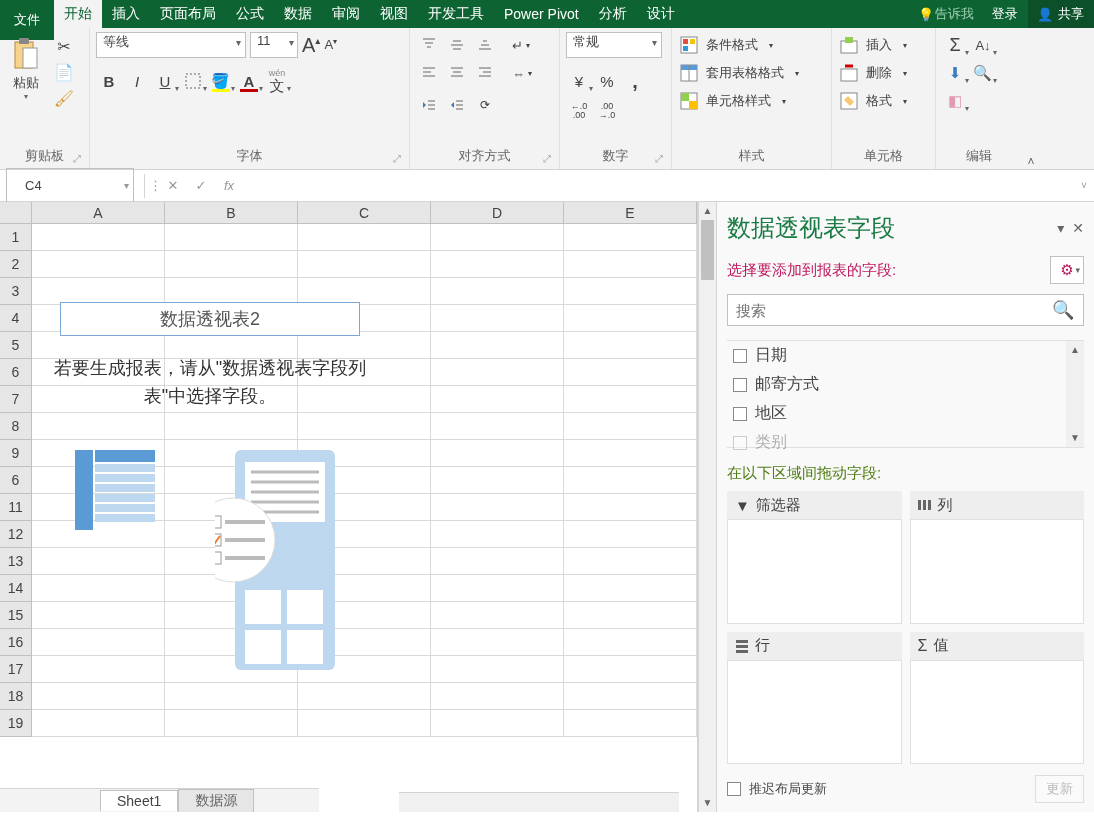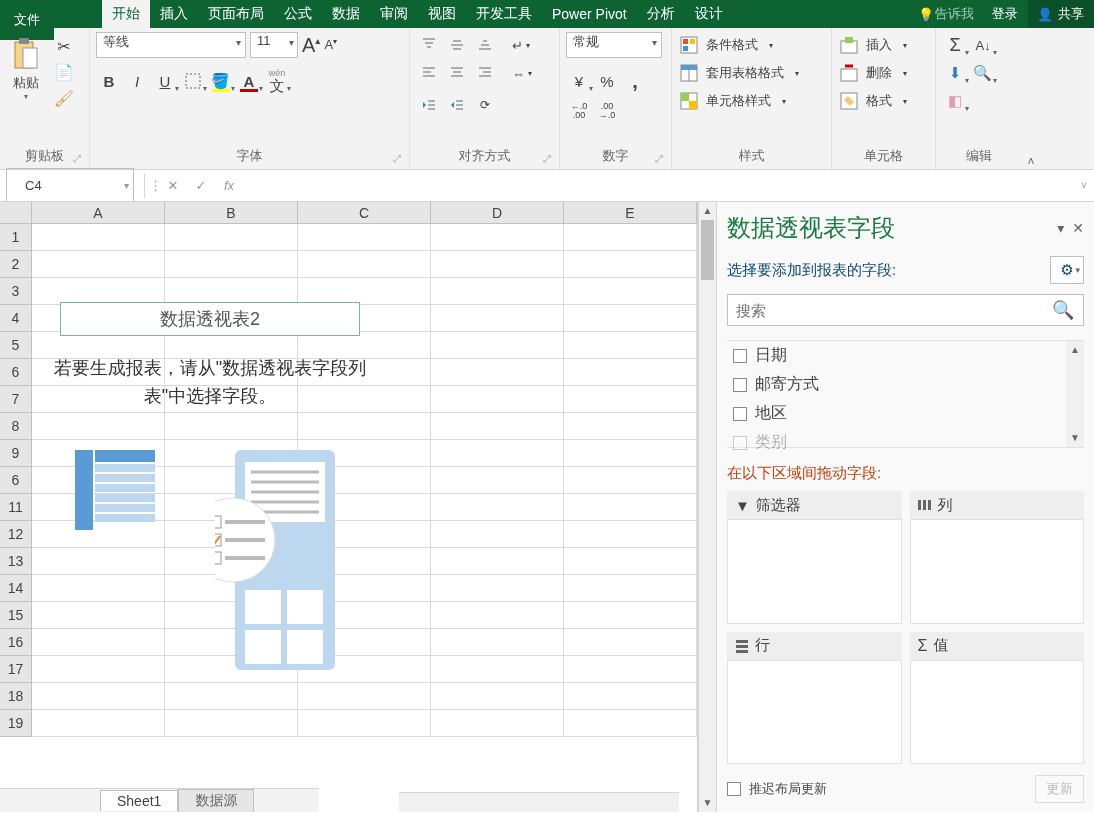--- a/index.html
+++ b/index.html
@@ -2,21 +2,21 @@
 <html><head>
 <meta charset="utf-8">
 <style>
 * { margin: 0; padding: 0; box-sizing: border-box; font-family: "Microsoft YaHei", sans-serif; }
 body { width: 1094px; height: 836px; background: #fff; overflow: hidden; font-size: 13px; color: #444; }
 
 
 .menubar { height: 28px; background: #0e6333; display: flex; align-items: stretch; color: #fff; }
 .menubar .file-btn { background: #0e6333; padding: 20px 14px; display: flex; align-items: center; cursor: pointer; }
 .menubar .tab { padding: 4px 10px; display: flex; align-items: center; cursor: pointer; font-size: 14px; }
-.menubar .tab.active { background: #f3f3f3; color: #0e6333; margin-left: 48px; }
+.menubar .tab.active { background: #f3f3f3; color: #0e6333; }
 .menubar .spacer { flex: 1; }
 .menubar .tell-me { display: flex; align-items: center; padding: 0 8px; color: #9fd2b5; font-size: 13px; }
 .menubar .login { padding: 4px 10px; display: flex; align-items: center; }
 .menubar .share { background: #0b5029; padding: 4px 10px; display: flex; align-items: center; gap: 4px; }
 
 
 .ribbon { height: 142px; background: #f3f3f3; border-bottom: 1px solid #d4d4d4; display: flex; }
 .ribbon-group { border-right: 1px solid #e0e0e0; padding: 4px 6px 2px; display: flex; flex-direction: column; }
 .ribbon-group .content { flex: 1; display: flex; align-items: flex-start; gap: 4px; }
 .ribbon-group .label { text-align: center; font-size: 13px; color: #666; padding: 2px 0; position: relative; }
@@ -76,32 +76,32 @@
 .vscroll { width: 18px; background: #f0f0f0; border-left: 1px solid #d4d4d4; display: flex; flex-direction: column; }
 .scroll-btn { height: 18px; text-align: center; font-size: 10px; color: #666; cursor: pointer; line-height: 18px; }
 .scroll-track { flex: 1; background: #f0f0f0; position: relative; }
 .scroll-thumb { position: absolute; left: 2px; right: 2px; top: 0; height: 60px; background: #c0c0c0; border-radius: 1px; }
 
 
 .pane { width: 378px; background: #f9f9f9; border-left: 1px solid #d4d4d4; padding: 10px 10px 6px; display: flex; flex-direction: column; }
 .pane-title { color: #1a7a43; font-size: 24px; margin-bottom: 12px; display: flex; align-items: center; }
 .pane-title .sp { flex: 1; }
 .pane-title .tool { font-size: 14px; color: #666; cursor: pointer; margin-left: 8px; }
-.pane-sub { font-size: 15px; color: #0c4a6e; margin-bottom: 10px; display: flex; align-items: center; }
+.pane-sub { font-size: 15px; color: #be185d; margin-bottom: 10px; display: flex; align-items: center; }
 .pane-sub .sp { flex: 1; }
 .gear-box { width: 34px; height: 28px; border: 1px solid #c0c0c0; background: #fff; display: flex; align-items: center; justify-content: center; cursor: pointer; position: relative; }
 .gear-box::after { content: "▾"; font-size: 9px; position: absolute; right: 3px; color: #666; }
 .search-box { height: 32px; border: 1px solid #c0c0c0; background: #fff; display: flex; align-items: center; padding: 0 8px; margin-bottom: 14px; }
 .search-box input { flex: 1; border: none; background: transparent; font-size: 15px; color: #888; outline: none; }
 .mag-icon { color: #2b7cc4; font-size: 18px; }
 .field-list { border-top: 1px solid #e0e0e0; border-bottom: 1px solid #e0e0e0; height: 108px; position: relative; margin-bottom: 16px; }
 .field-item { display: flex; align-items: center; gap: 8px; padding: 4px 6px; font-size: 16px; }
 .field-item .cb { width: 14px; height: 14px; border: 1px solid #888; background: #fff; }
 .field-scroll { position: absolute; right: 0; top: 0; bottom: 0; width: 18px; background: #f0f0f0; display: flex; flex-direction: column; }
-.drag-label { font-size: 15px; color: #c2410c; margin-bottom: 8px; }
+.drag-label { font-size: 15px; color: #4d7c0f; margin-bottom: 8px; }
 .areas { display: grid; grid-template-columns: 1fr 1fr; gap: 8px; flex: 1; }
 .area { display: flex; flex-direction: column; }
 .area-h { height: 28px; background: #eee; display: flex; align-items: center; gap: 6px; padding: 0 8px; font-size: 15px; color: #444; }
 .area-body { flex: 1; background: #fff; border: 1px solid #e0e0e0; min-height: 56px; }
 .pane-footer { height: 34px; display: flex; align-items: center; gap: 8px; margin-top: 8px; }
 .pane-footer .cb { width: 14px; height: 14px; border: 1px solid #888; background: #fff; }
 .update-btn { margin-left: auto; padding: 4px 10px; border: 1px solid #ddd; color: #bbb; background: #fafafa; }
 
 
 .sheet-tabs { position: absolute; bottom: 0; left: 0; right: 378px; height: 24px; background: #f3f3f3; border-top: 1px solid #d4d4d4; display: flex; align-items: center; padding-left: 100px; }

